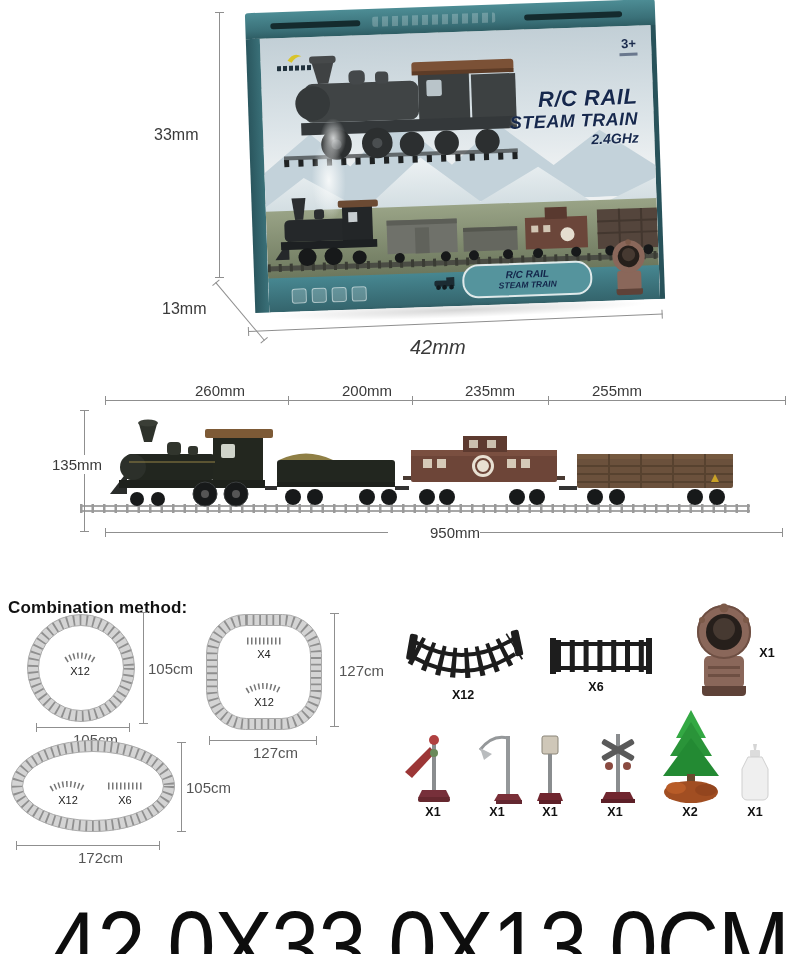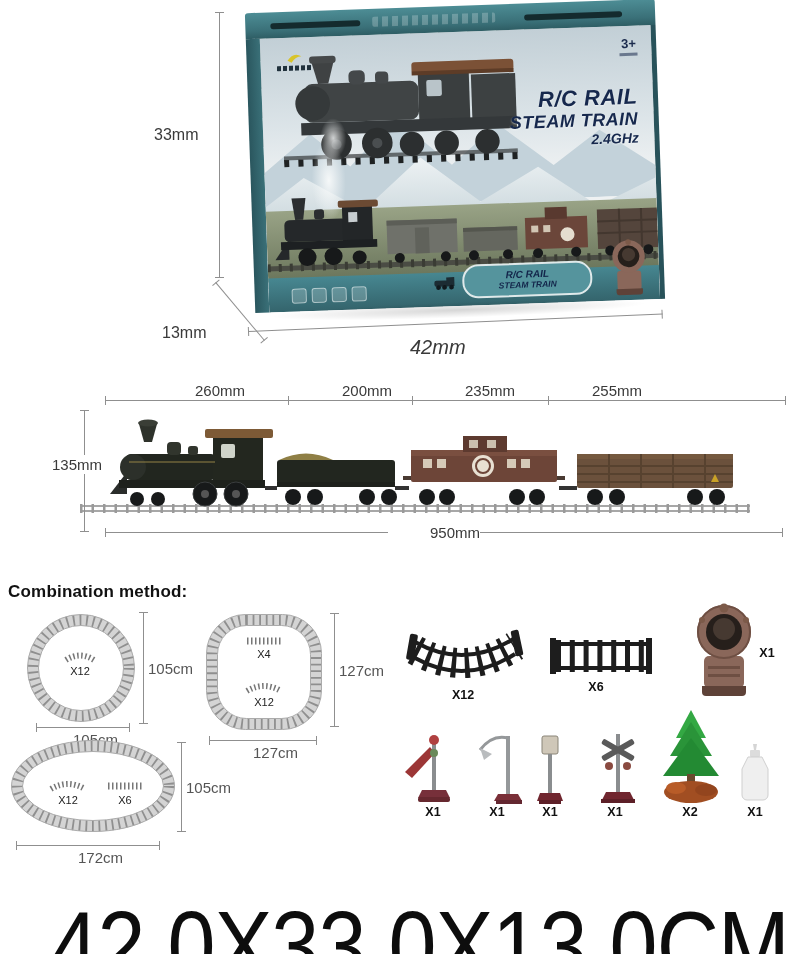--- a/index.html
+++ b/index.html
@@ -213,21 +213,21 @@
         </svg>
       </div>
       <div class="box-right"></div>
     </div>
   </div>
   <div class="box-shadow"></div>
 
   <div class="dlv" style="left:219px;top:12px;height:266px;"></div>
   <div class="dimlabel" style="left:154px;top:126px;font-size:16px;">33mm</div>
   <div class="dlh" style="left:216px;top:282px;width:76px;transform:rotate(50deg);transform-origin:left top;"></div>
-  <div class="dimlabel" style="left:162px;top:300px;font-size:16px;margin-top:24px;">13mm</div>
+  <div class="dimlabel" style="left:162px;top:300px;font-size:16px;">13mm</div>
   <div class="dlh" style="left:248px;top:331px;width:415px;transform:rotate(-2.4deg);transform-origin:left center;"></div>
   <div class="dimlabel" style="left:410px;top:336px;font-size:20px;font-style:italic;">42mm</div>
 
   <div class="dimlabel center" style="left:175px;top:382px;width:70px;">260mm</div>
   <div class="dimlabel center" style="left:322px;top:382px;width:70px;">200mm</div>
   <div class="dimlabel center" style="left:445px;top:382px;width:70px;">235mm</div>
   <div class="dimlabel center" style="left:572px;top:382px;width:70px;">255mm</div>
   <div class="dlh" style="left:105px;top:400px;width:681px;"></div>
   <div class="tick" style="left:288px;top:396px;"></div>
   <div class="tick" style="left:412px;top:396px;"></div>
@@ -299,21 +299,21 @@
       <circle cx="562" cy="95" r="8" fill="#17191a"></circle>
     <circle cx="640" cy="95" r="8" fill="#17191a"></circle>
       <circle cx="662" cy="95" r="8" fill="#17191a"></circle>
   </svg>
 
   <div class="dlv" style="left:84px;top:410px;height:122px;"></div>
   <div class="dimlabel" style="left:50px;top:455px;background:#fff;padding:1px 2px;">135mm</div>
   <div class="dlh" style="left:105px;top:532px;width:678px;"></div>
   <div class="dimlabel center" style="left:388px;top:524px;width:92px;background:#fff;">950mm</div>
 
-  <div class="sec-heading" style="left:8px;top:582px;">Combination method:</div>
+  <div class="sec-heading" style="left:8px;top:598px;">Combination method:</div>
 
   <svg class="diagram" style="left:22px;top:608px;" width="118" height="118" viewBox="0 0 118 118">
     <circle cx="59" cy="60" r="48" fill="none" stroke="#d4d4d4" stroke-width="11"></circle>
     <circle cx="59" cy="60" r="48" fill="none" stroke="#8f8f8f" stroke-width="11" stroke-dasharray="1.8 4.8"></circle>
     <circle cx="59" cy="60" r="42.5" fill="none" stroke="#ababab" stroke-width="1"></circle>
     <circle cx="59" cy="60" r="53.5" fill="none" stroke="#ababab" stroke-width="1"></circle>
   </svg>
   <svg class="diagram" style="left:63px;top:650px;" width="34" height="13" viewBox="0 0 34 13">
     <path d="M3 10 Q17 1 31 10" fill="none" stroke="#777" stroke-width="6" stroke-dasharray="1.5 2.5"></path>
   </svg>

